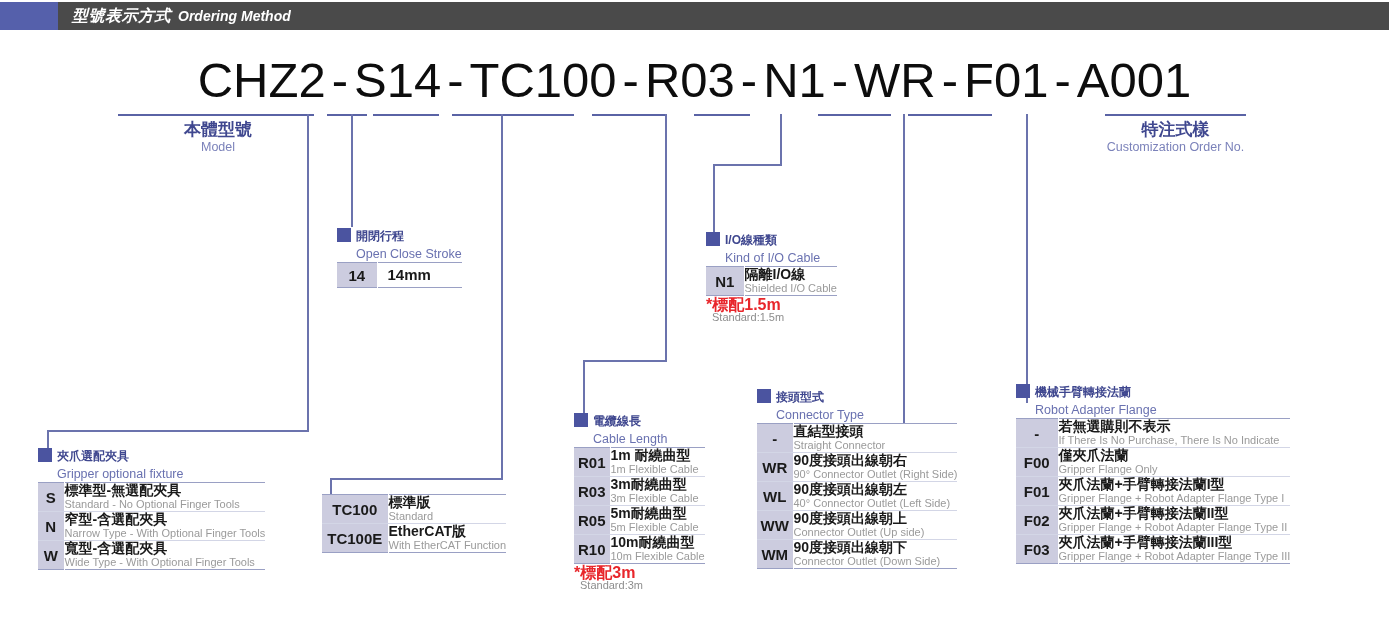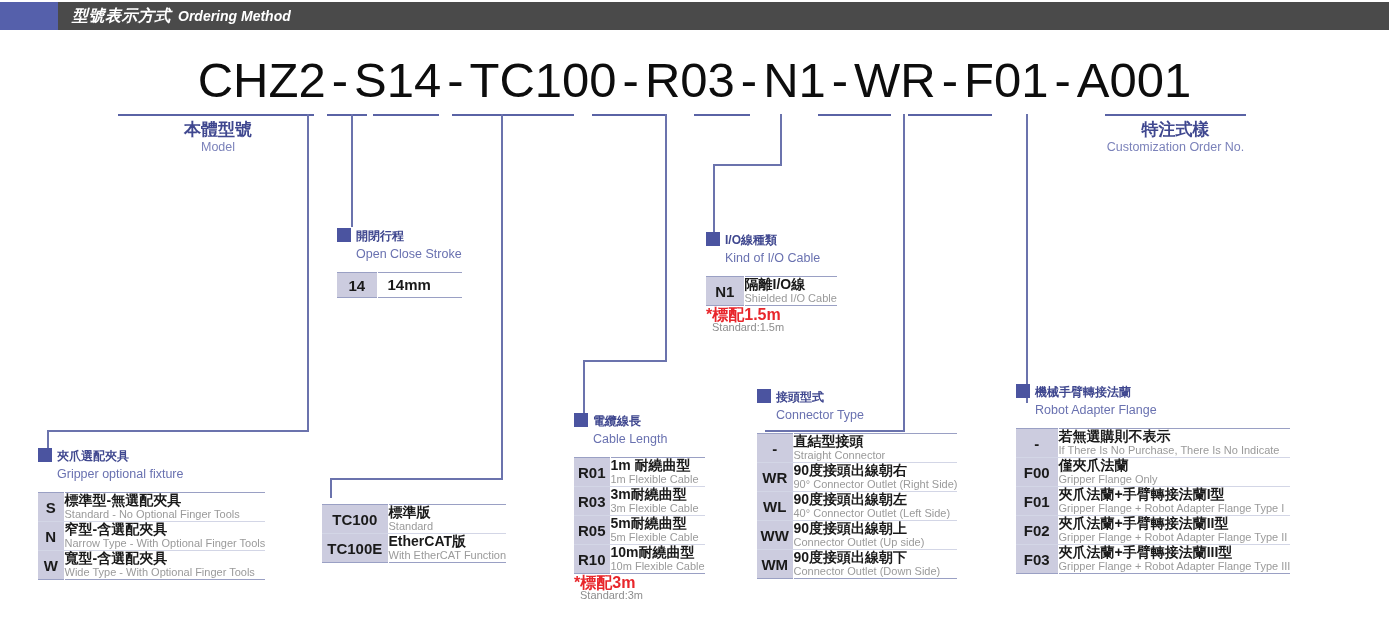--- a/index.html
+++ b/index.html
@@ -73,21 +73,21 @@
   .ttl-en {
     font-size: 12.5px; color: #6971b0; line-height: 14px;
     white-space: nowrap; font-weight: normal;
   }
 
   
   .opt-table {
     border-collapse: collapse;
     border-top: 1.5px solid #9aa0c4;
     border-bottom: 1.5px solid #9aa0c4;
-    margin-top: 10px;
+    margin-top: 0;
     background: #ffffff;
   }
   .opt-table td {
     border-bottom: 1px solid #d3d6e6;
     padding: 0;
     vertical-align: middle;
   }
   .opt-table tr:last-child td { border-bottom: none; }
   .opt-code {
     background: #ccccdf;

